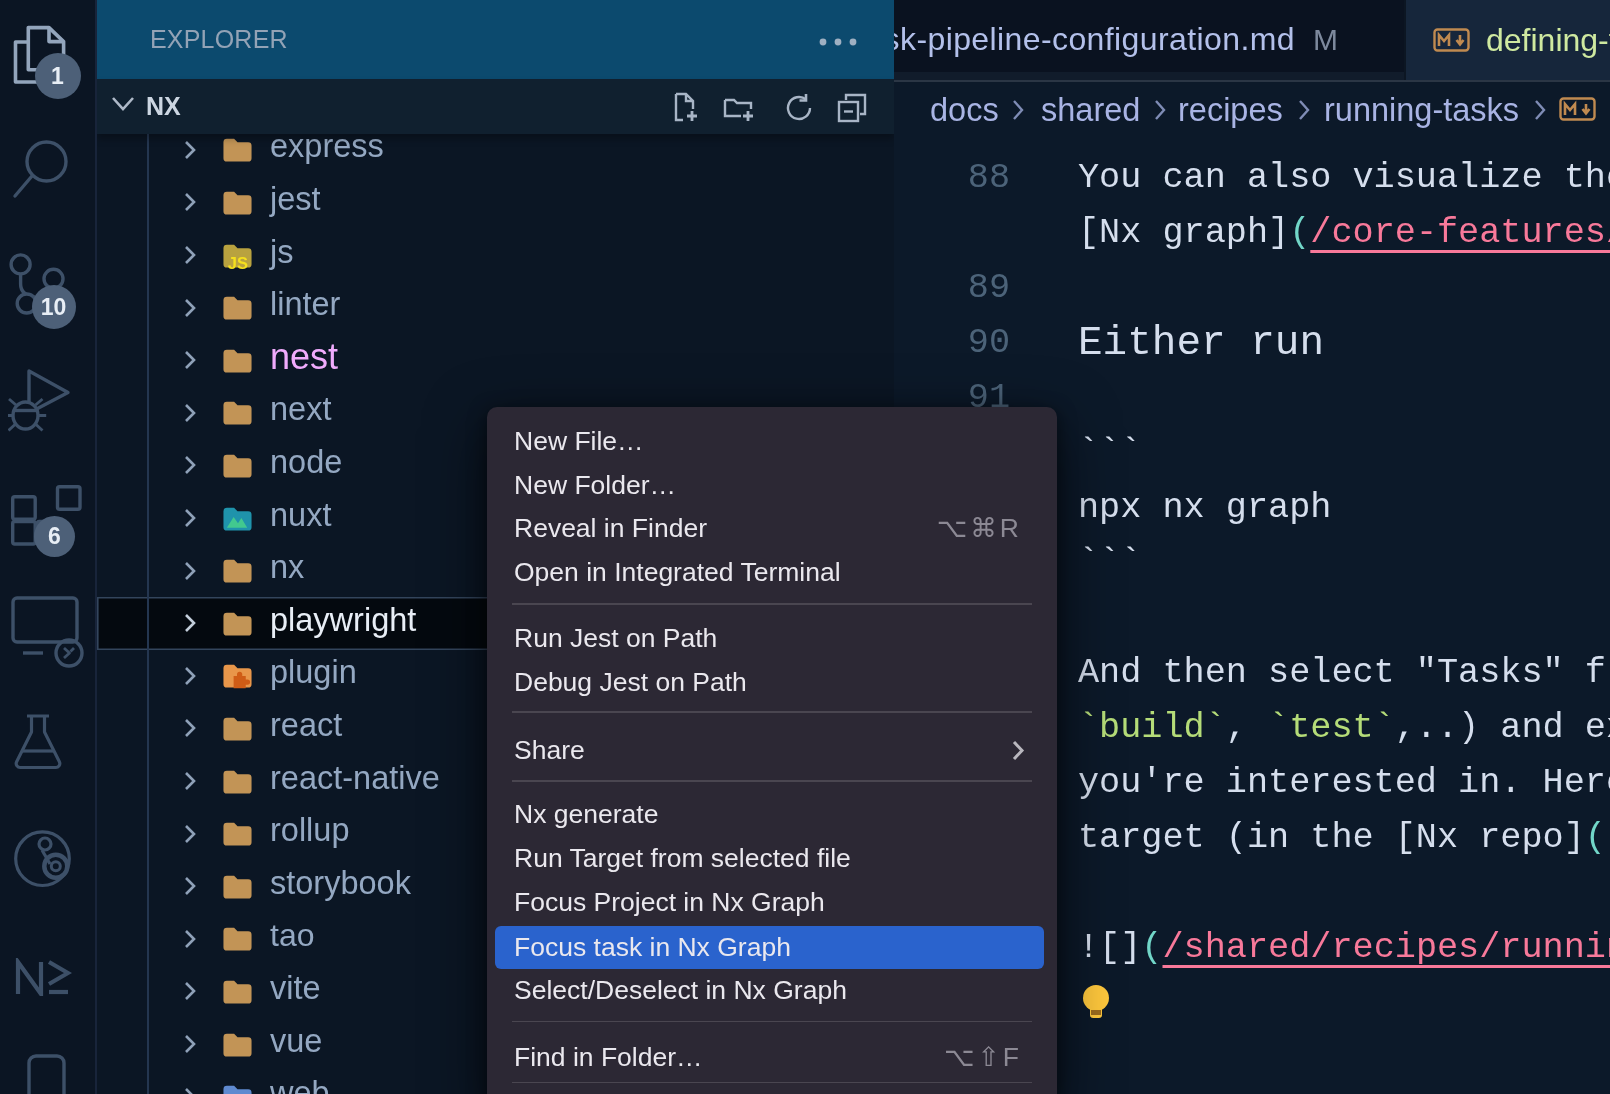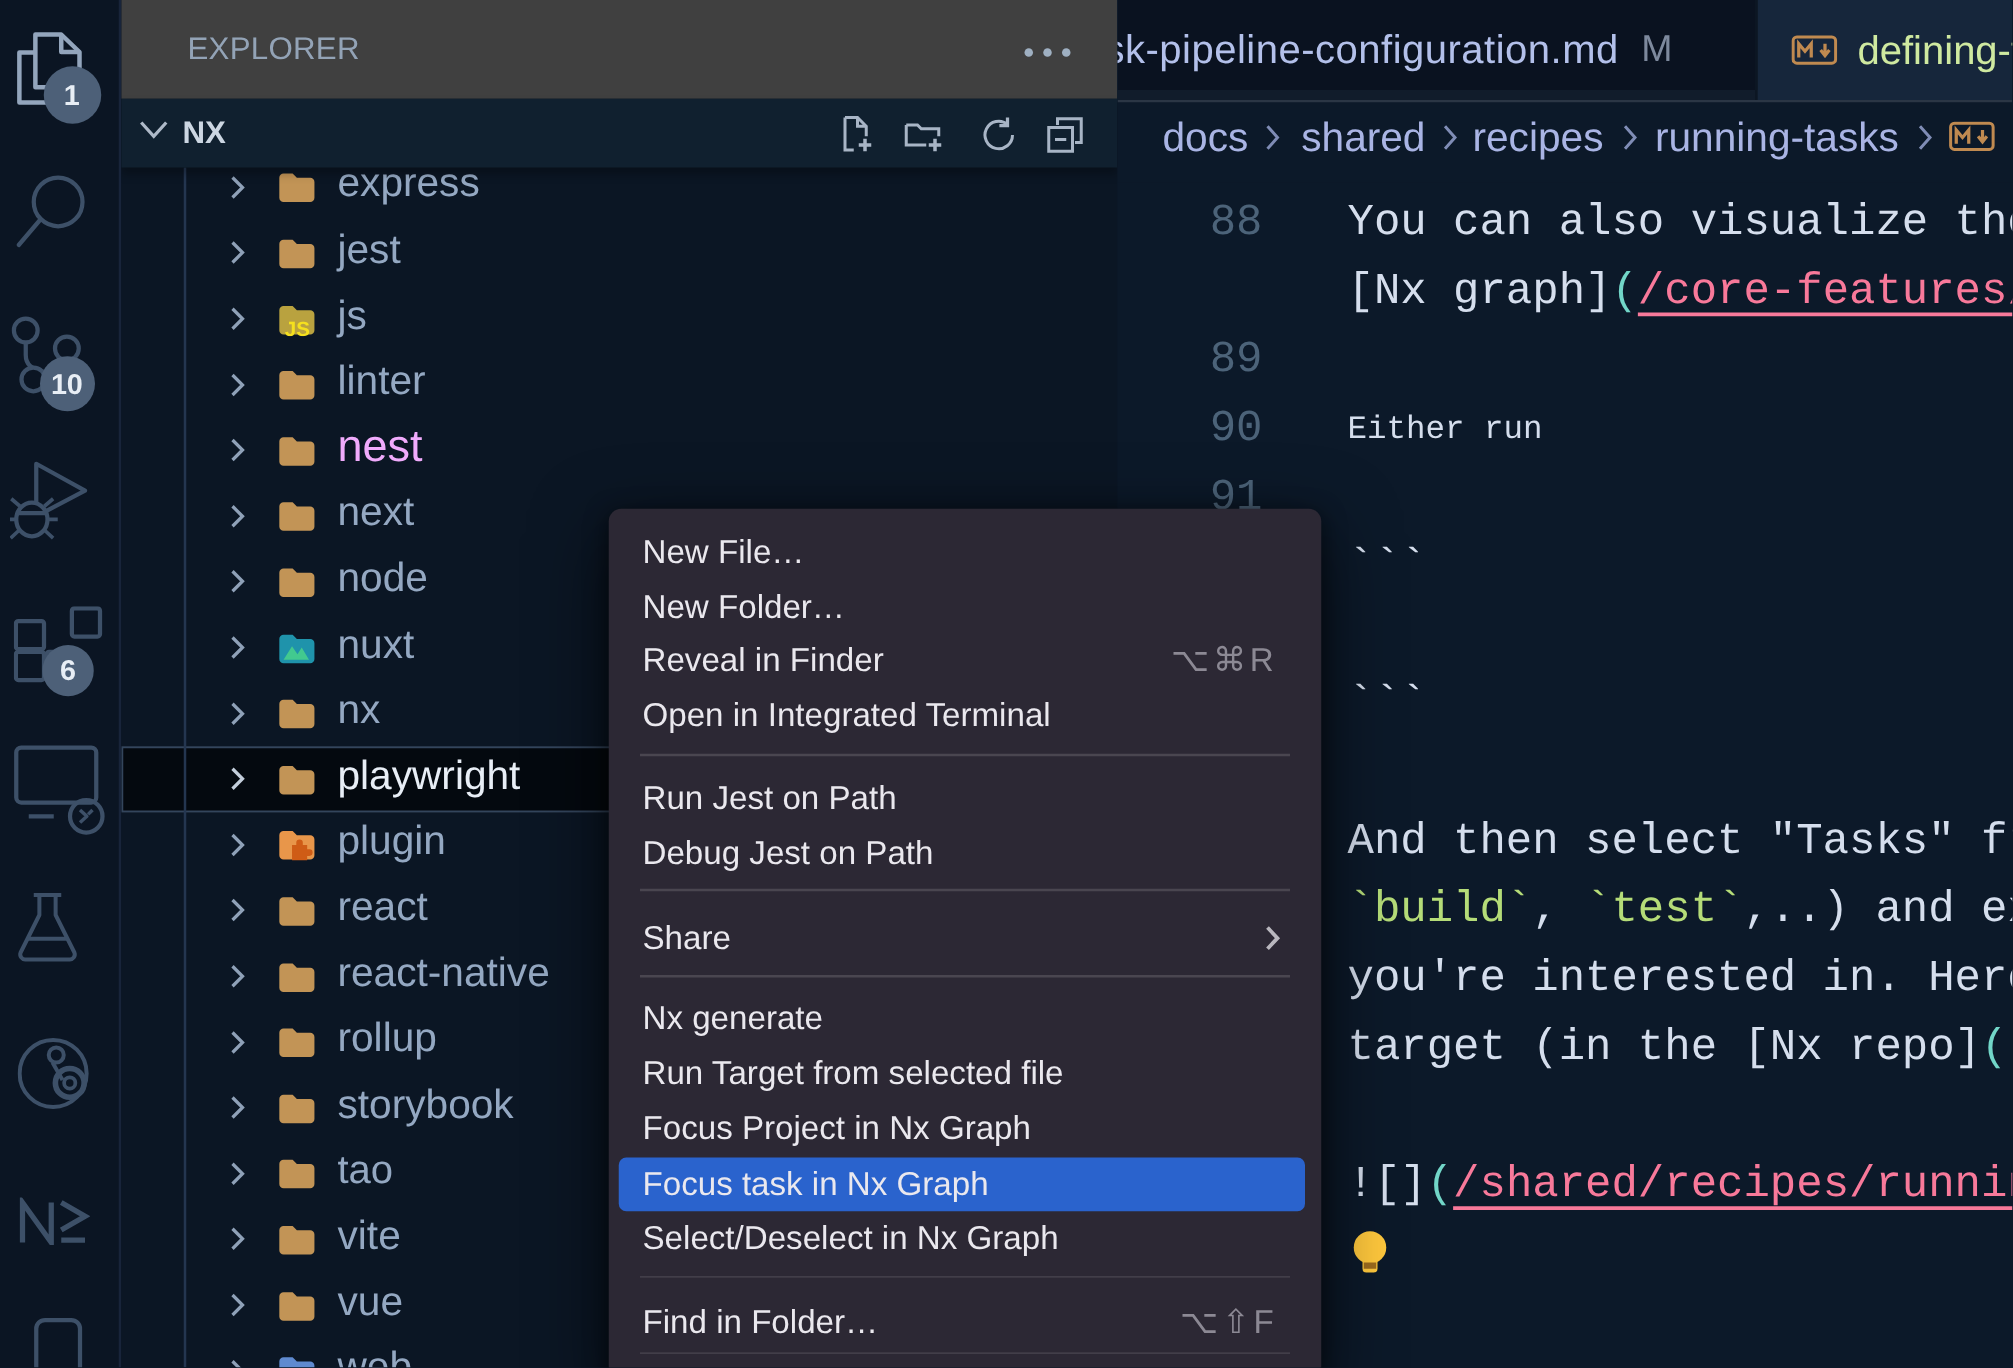--- a/index.html
+++ b/index.html
@@ -274,21 +274,21 @@
         <path d="M3 3 l8 8 l-8 8"></path>
       </svg>
       <div class="abs" style="left:125px;top:12.8px">
         <svg width="31" height="27" viewBox="0 0 32 27">
           <path d="M1.5 6 a3.5 3.5 0 0 1 3.5 -3.5 h7.5 l3.5 3.5 h11 a3.5 3.5 0 0 1 3.5 3.5 v13 a3.5 3.5 0 0 1 -3.5 3.5 h-22 a3.5 3.5 0 0 1 -3.5 -3.5 z" fill="#5f8ad0"></path>
         </svg>
       </div>
       <div class="abs" style="left:173px;top:-3px;height:52.6px;display:flex;align-items:center;font-size:32.5px;font-weight:400;color:#94a8c2;white-space:nowrap;">web</div>
     </div>
 <div class="abs" style="left:50px;top:134px;width:2px;height:960px;background:#243650;"></div>
-<div class="abs" style="left:0;top:0;width:797px;height:79px;background:#404040;text-align:center;">
+<div class="abs" style="left:0;top:0;width:797px;height:79px;background:#0c4a6e;text-align:center;">
       <div class="abs" style="left:53px;top:0;height:79px;display:flex;align-items:center;font-size:25px;letter-spacing:0.2px;color:#93a3b6;">EXPLORER</div>
       <div class="abs" style="left:722px;top:38px;width:40px;height:8px;">
         <svg width="40" height="8" viewBox="0 0 40 8">
           <circle cx="4" cy="4" r="3.4" fill="#9fb0c2"></circle>
           <circle cx="19" cy="4" r="3.4" fill="#9fb0c2"></circle>
           <circle cx="34" cy="4" r="3.4" fill="#9fb0c2"></circle>
         </svg>
       </div>
     </div>
 <div class="abs" style="left:0;top:79px;width:797px;height:55px;background:#10202f;box-shadow:0 5px 7px rgba(0,0,0,0.28);">
@@ -350,22 +350,23 @@
       <rect x="1.5" y="1.5" width="34" height="21" rx="3" fill="none" stroke="#c08a50" stroke-width="2.4"></rect>
       <path d="M6 18 v-11 l5 6 l5 -6 v11" fill="none" stroke="#c08a50" stroke-width="2.6"></path>
       <path d="M27 7 v8 M23.5 12 l3.5 4.5 l3.5 -4.5" fill="none" stroke="#c08a50" stroke-width="2.6"></path>
     </svg>
 <div class="abs mono" style="left:0px;top:150.5px;width:116px;height:55.0px;display:flex;align-items:center;justify-content:flex-end;font-size:35.2px;color:#4c6379;">88</div>
     <div class="abs mono" style="left:0px;top:260.5px;width:116px;height:55.0px;display:flex;align-items:center;justify-content:flex-end;font-size:35.2px;color:#4c6379;">89</div>
     <div class="abs mono" style="left:0px;top:315.5px;width:116px;height:55.0px;display:flex;align-items:center;justify-content:flex-end;font-size:35.2px;color:#4c6379;">90</div>
     <div class="abs mono" style="left:0px;top:370.5px;width:116px;height:55.0px;display:flex;align-items:center;justify-content:flex-end;font-size:35.2px;color:#4c6379;">91</div>
     <div class="abs mono" style="left:184px;top:150.5px;height:55.0px;display:flex;align-items:center;font-size:35.2px;color:#d5deed;white-space:pre;">You can also visualize the task</div>
     <div class="abs mono" style="left:184px;top:205.5px;height:55.0px;display:flex;align-items:center;font-size:35.2px;color:#d5deed;white-space:pre;">[Nx graph]<span style="color:#72d6c8">(</span><span style="color:#f8799a;text-decoration:underline;text-decoration-thickness:2.5px;text-underline-offset:8px;">/core-features/explore</span></div>
-    <div class="abs mono" style="left:184px;top:315.5px;height:55.0px;display:flex;align-items:center;font-size:26px;color:#d5deed;white-space:pre;">Either run</div>
+    <div class="abs mono" style="left:184px;top:315.5px;height:55.0px;display:flex;align-items:center;font-size:41px;color:#d5deed;white-space:pre;">Either run</div>
     <div class="abs mono" style="left:184px;top:425.5px;height:55.0px;display:flex;align-items:center;font-size:35.2px;color:#d5deed;white-space:pre;">```</div>
+    <div class="abs mono" style="left:184px;top:480.5px;height:55.0px;display:flex;align-items:center;font-size:35.2px;color:#d5deed;white-space:pre;">npx nx graph</div>
     <div class="abs mono" style="left:184px;top:535.5px;height:55.0px;display:flex;align-items:center;font-size:35.2px;color:#d5deed;white-space:pre;">```</div>
     <div class="abs mono" style="left:184px;top:645.5px;height:55.0px;display:flex;align-items:center;font-size:35.2px;color:#d5deed;white-space:pre;">And then select "Tasks" from</div>
     <div class="abs mono" style="left:184px;top:700.5px;height:55.0px;display:flex;align-items:center;font-size:35.2px;color:#d5deed;white-space:pre;"><span style="color:#b5dc78">`build`</span>, <span style="color:#b5dc78">`test`</span>,..) and expand</div>
     <div class="abs mono" style="left:184px;top:755.5px;height:55.0px;display:flex;align-items:center;font-size:35.2px;color:#d5deed;white-space:pre;">you're interested in. Here</div>
     <div class="abs mono" style="left:184px;top:810.5px;height:55.0px;display:flex;align-items:center;font-size:35.2px;color:#d5deed;white-space:pre;">target (in the [Nx repo]<span style="color:#72d6c8">(</span></div>
     <div class="abs mono" style="left:184px;top:920.5px;height:55.0px;display:flex;align-items:center;font-size:35.2px;color:#d5deed;white-space:pre;">![]<span style="color:#72d6c8">(</span><span style="color:#f8799a;text-decoration:underline;text-decoration-thickness:2.5px;text-underline-offset:8px;">/shared/recipes/running-t</span></div>
     <svg class="abs" style="left:184px;top:984px" width="36" height="38" viewBox="0 0 36 38">
 <circle cx="18" cy="14" r="13" fill="#ffc83d"></circle>
 <path d="M12 25 h12 v6 a3 3 0 0 1 -3 3 h-6 a3 3 0 0 1 -3 -3 z" fill="#ffc83d"></path>
 <rect x="13" y="26" width="10" height="5" fill="#9c6b1e"></rect>

